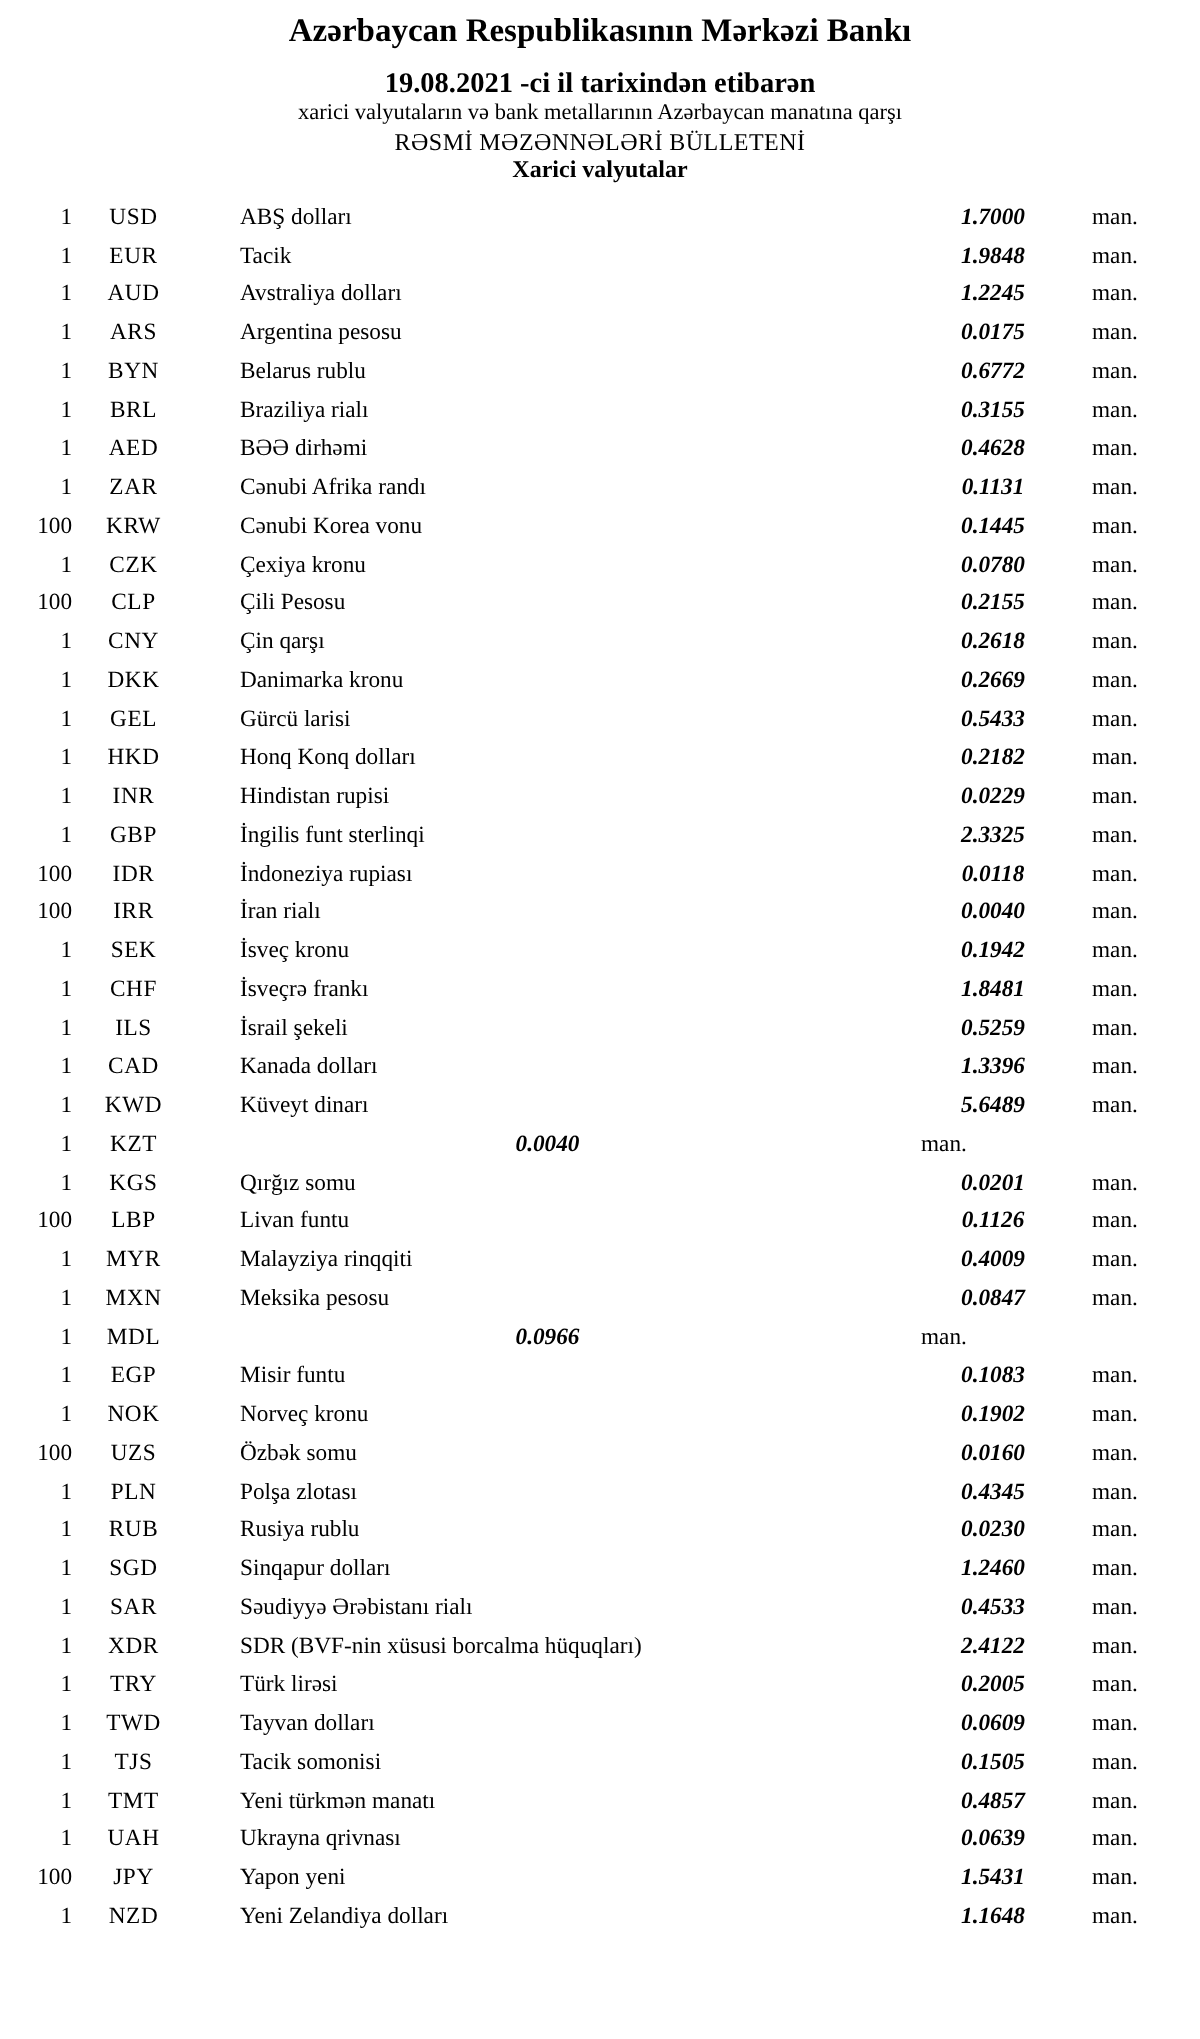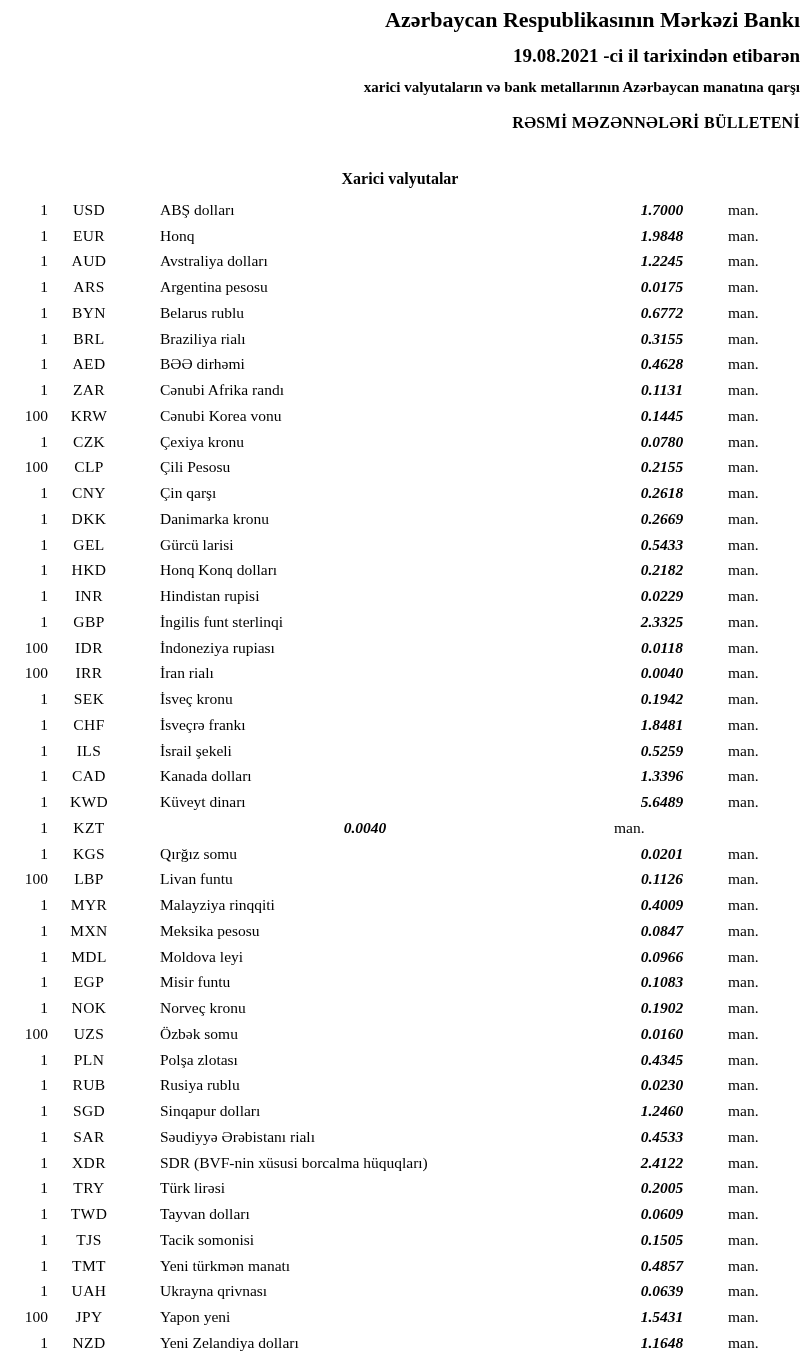--- a/index.html
+++ b/index.html
@@ -8,49 +8,48 @@
     background: #ffffff;
   }
   body {
     width: 800px;
     height: 1359px;
     font-family: "Liberation Serif", serif;
     color: #000000;
     overflow: hidden;
   }
   .header {
-    text-align: right;
+    text-align: center;
     padding-top: 6px;
   }
   .title {
     font-size: 22px;
     font-weight: bold;
     line-height: 28px;
   }
   .date-line {
     font-size: 19px;
     font-weight: bold;
     margin-top: 11px;
   }
   .subtitle {
     font-size: 15px;
-    font-weight: bold;
-    margin-top: 12px;
+    font-weight: normal;
+    margin-top: 0;
   }
   .bulletin {
     font-size: 16px;
-    font-weight: bold;
-    margin-top: 18px;
+    font-weight: normal;
+    margin-top: 3px;
     letter-spacing: 0.3px;
   }
   .section-title {
     text-align: center;
     font-weight: bold;
     font-size: 16px;
-    margin-top: 38px;
   }
   .table {
     margin-top: 9px;
     padding-left: 14px;
     padding-right: 30px;
   }
   .row {
     display: grid;
     grid-template-columns: 34px 62px 1fr 104px 46px;
     column-gap: 10px;
@@ -98,21 +97,21 @@
     <span class="nominal">1</span>
     <span class="code">USD</span>
     <span class="name">ABŞ dolları</span>
     <span class="rate">1.7000</span>
     <span class="unit">man.</span>
   </div>
 
   <div class="row">
     <span class="nominal">1</span>
     <span class="code">EUR</span>
-    <span class="name">Honq</span>
+    <span class="name">Tacik</span>
     <span class="rate">1.9848</span>
     <span class="unit">man.</span>
   </div>
 
   <div class="row">
     <span class="nominal">1</span>
     <span class="code">AUD</span>
     <span class="name">Avstraliya dolları</span>
     <span class="rate">1.2245</span>
     <span class="unit">man.</span>
@@ -321,21 +320,20 @@
     <span class="nominal">1</span>
     <span class="code">MXN</span>
     <span class="name">Meksika pesosu</span>
     <span class="rate">0.0847</span>
     <span class="unit">man.</span>
   </div>
 
   <div class="row">
     <span class="nominal">1</span>
     <span class="code">MDL</span>
-    <span class="name">Moldova leyi</span>
     <span class="rate">0.0966</span>
     <span class="unit">man.</span>
   </div>
 
   <div class="row">
     <span class="nominal">1</span>
     <span class="code">EGP</span>
     <span class="name">Misir funtu</span>
     <span class="rate">0.1083</span>
     <span class="unit">man.</span>

